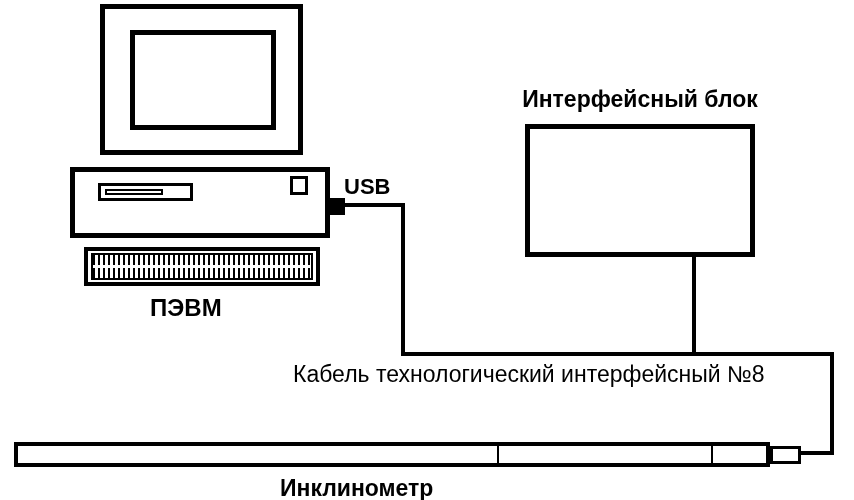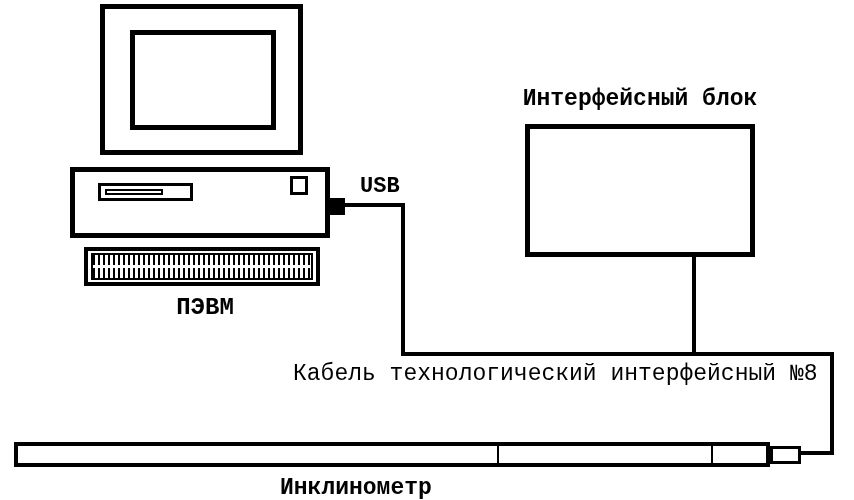--- a/index.html
+++ b/index.html
@@ -6,21 +6,21 @@
   #canvas{
     position:relative;
     width:854px;height:500px;
     background:#ffffff;
     font-family:"Liberation Sans", sans-serif;
     color:#000;
     overflow:hidden;
   }
   .abs{position:absolute;box-sizing:border-box;}
   .line{background:#000;}
-  .lbl{white-space:nowrap;color:#000;font-family:Liberation Mono, monospace;}
+  .lbl{white-space:nowrap;color:#000;}
   .bold{font-weight:bold;}
 
   
   .monitor-outer{left:100px;top:4px;width:203px;height:151px;border:5px solid #000;}
   .monitor-screen{left:130px;top:30px;width:146px;height:100px;border:5px solid #000;}
   .system-unit{left:70px;top:167px;width:260px;height:71px;border:5px solid #000;}
   .floppy-slot{left:98px;top:183px;width:95px;height:18px;border:3px solid #000;}
   .floppy-inner{left:105px;top:189px;width:58px;height:6px;border:2px solid #000;}
   .power-button{left:290px;top:176px;width:18px;height:19px;border:3px solid #000;}
   .keyboard{left:84px;top:247px;width:236px;height:39px;border:4px solid #000;}
@@ -43,22 +43,22 @@
   .interface-block{left:525px;top:124px;width:230px;height:133px;border:5px solid #000;}
 
   
   .inclinometer-bar{left:14px;top:442px;width:756px;height:25px;border:4px solid #000;}
   .incl-divider{top:446px;width:2px;height:17px;background:#000;}
   .incl-div1{left:497px;}
   .incl-div2{left:711px;}
   .incl-connector{left:770px;top:446px;width:31px;height:18px;border:3px solid #000;}
 
   
-  .pc-label{left:150px;top:294px;width:110px;text-align:center;font-size:24px;}
-  .usb-label{left:360px;top:174px;font-size:22px;}
+  .pc-label{left:150px;top:294px;width:110px;font-size:24px;}
+  .usb-label{left:344px;top:174px;font-size:22px;}
   .interface-label{left:510px;top:86px;width:260px;text-align:center;font-size:23px;}
   .cable-label{left:293px;top:361px;font-size:23px;}
   .inclinometer-label{left:280px;top:475px;font-size:23px;}
 </style>
 </head>
 <body>
 
 <div id="canvas">
 
   <div class="abs monitor-outer"></div>

